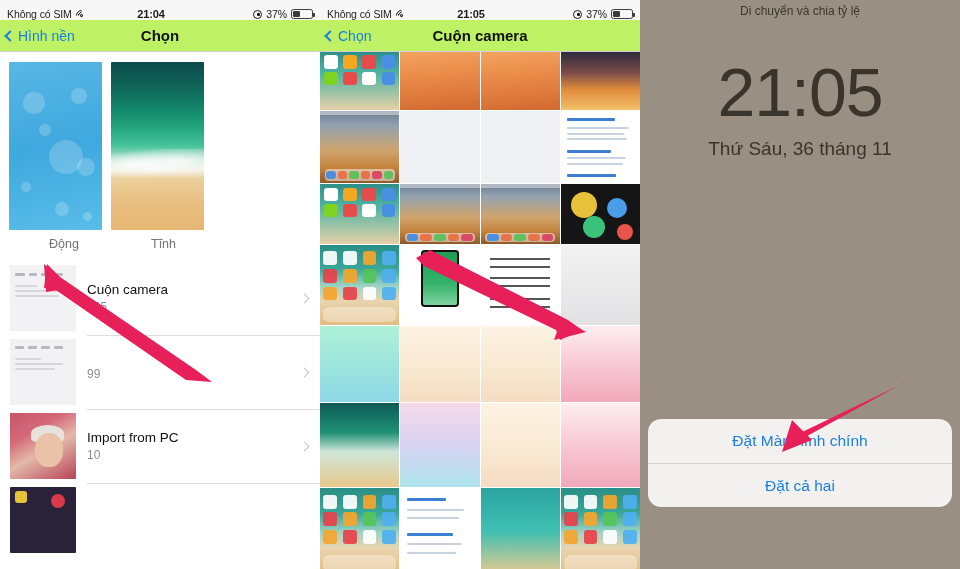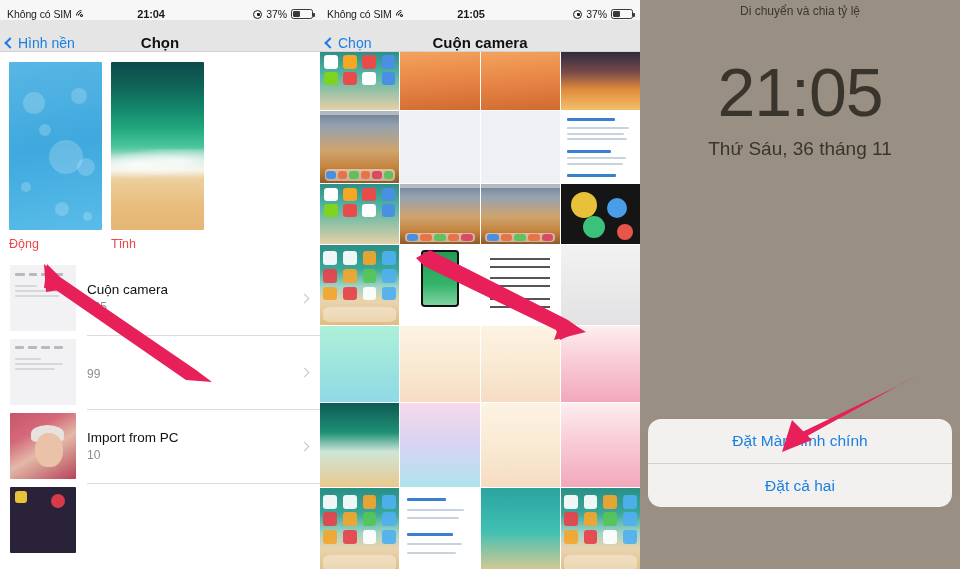--- a/index.html
+++ b/index.html
@@ -72,23 +72,23 @@
     width: 1.8px; height: 4px; background: #3a3a3a; border-radius: 0 1px 1px 0;
   }
   .batt i {
     position: absolute; left: 1px; top: 1px; bottom: 1px;
     background: #3a3a3a; border-radius: 1.2px;
   }
 
   
   .navbar {
     position: relative; height: 32px;
-    background: #e5e5e5;
+    background: #bef264;
     border-bottom: 0.5px solid #d3d3d6;
-    display: flex; align-items: flex-end; padding: 0 6px;
+    display: flex; align-items: center; padding: 0 6px;
   }
   .nav-back {
     display: flex; align-items: center; gap: 2px;
     color: #1b7fe0; font-size: 14px; cursor: pointer;
   }
   .chev-left {
     width: 8px; height: 8px; border-left: 2px solid #1b7fe0;
     border-bottom: 2px solid #1b7fe0; transform: rotate(45deg); margin-right: 2px;
   }
   .nav-title {
@@ -96,21 +96,21 @@
     font-size: 15px; font-weight: bold; color: #111; pointer-events: none;
   }
 
   
   .wall-row { display: flex; gap: 9px; padding: 10px 9px 0 9px; }
   .wall-cell { width: 93px; }
   .wall-thumb {
     width: 93px; height: 168px; border-radius: 1px;
     background: #ccc; overflow: hidden; position: relative;
   }
-  .wall-label { font-size: 12.5px; color: #ef4444; margin-top: 7px; }
+  .wall-label { font-size: 12.5px; color: #737373; margin-top: 7px; margin-left: 40px; }
 
   
   .wp-dynamic { background: linear-gradient(170deg,#58b7e4 0%,#3fa8de 50%,#59bde8 100%); }
   .wp-dynamic span {
     position: absolute; border-radius: 50%;
     background: rgba(255,255,255,0.20);
   }
   
   .wp-static {
     background:

